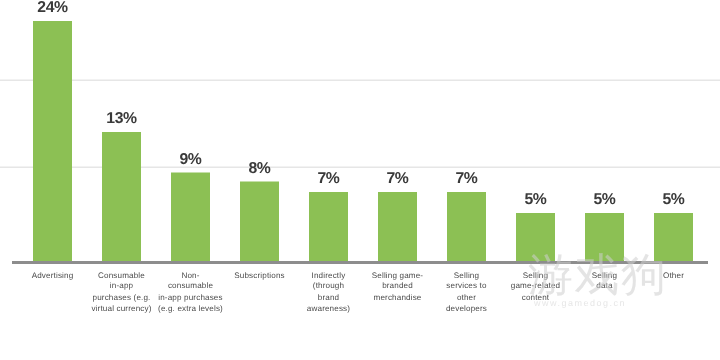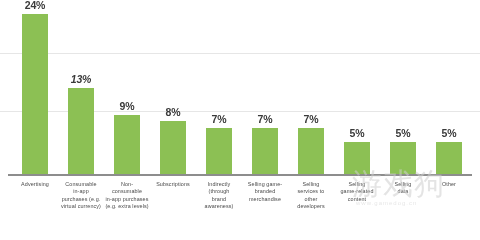--- a/index.html
+++ b/index.html
@@ -132,21 +132,21 @@
     <div class="gridline" style="top:53px;"></div>
     <div class="gridline" style="top:111px;"></div>
 
     <div id="bars">
         <div class="bar-slot" style="left: 22px; width: 26px; height: 161px;">
           <div class="bar-rect" style="height: 161px; background: rgb(140, 192, 84);"></div>
           <div class="bar-value" style="color: rgb(58, 58, 58); text-align: right;">24%</div>
         </div>
         <div class="bar-slot" style="left: 68px; width: 26px; height: 87px;">
           <div class="bar-rect" style="height: 87px; background: rgb(140, 192, 84);"></div>
-          <div class="bar-value" style="color: rgb(58, 58, 58); font-style: italic;">13%</div>
+          <div class="bar-value" style="color: rgb(58, 58, 58);">13%</div>
         </div>
         <div class="bar-slot" style="left: 114px; width: 26px; height: 60px;">
           <div class="bar-rect" style="height: 60px; background: rgb(140, 192, 84);"></div>
           <div class="bar-value" style="color: rgb(58, 58, 58);">9%</div>
         </div>
         <div class="bar-slot" style="left: 160px; width: 26px; height: 54px;">
           <div class="bar-rect" style="height: 54px; background: rgb(140, 192, 84);"></div>
           <div class="bar-value" style="color: rgb(58, 58, 58);">8%</div>
         </div>
         <div class="bar-slot" style="left: 206px; width: 26px; height: 47px;">

